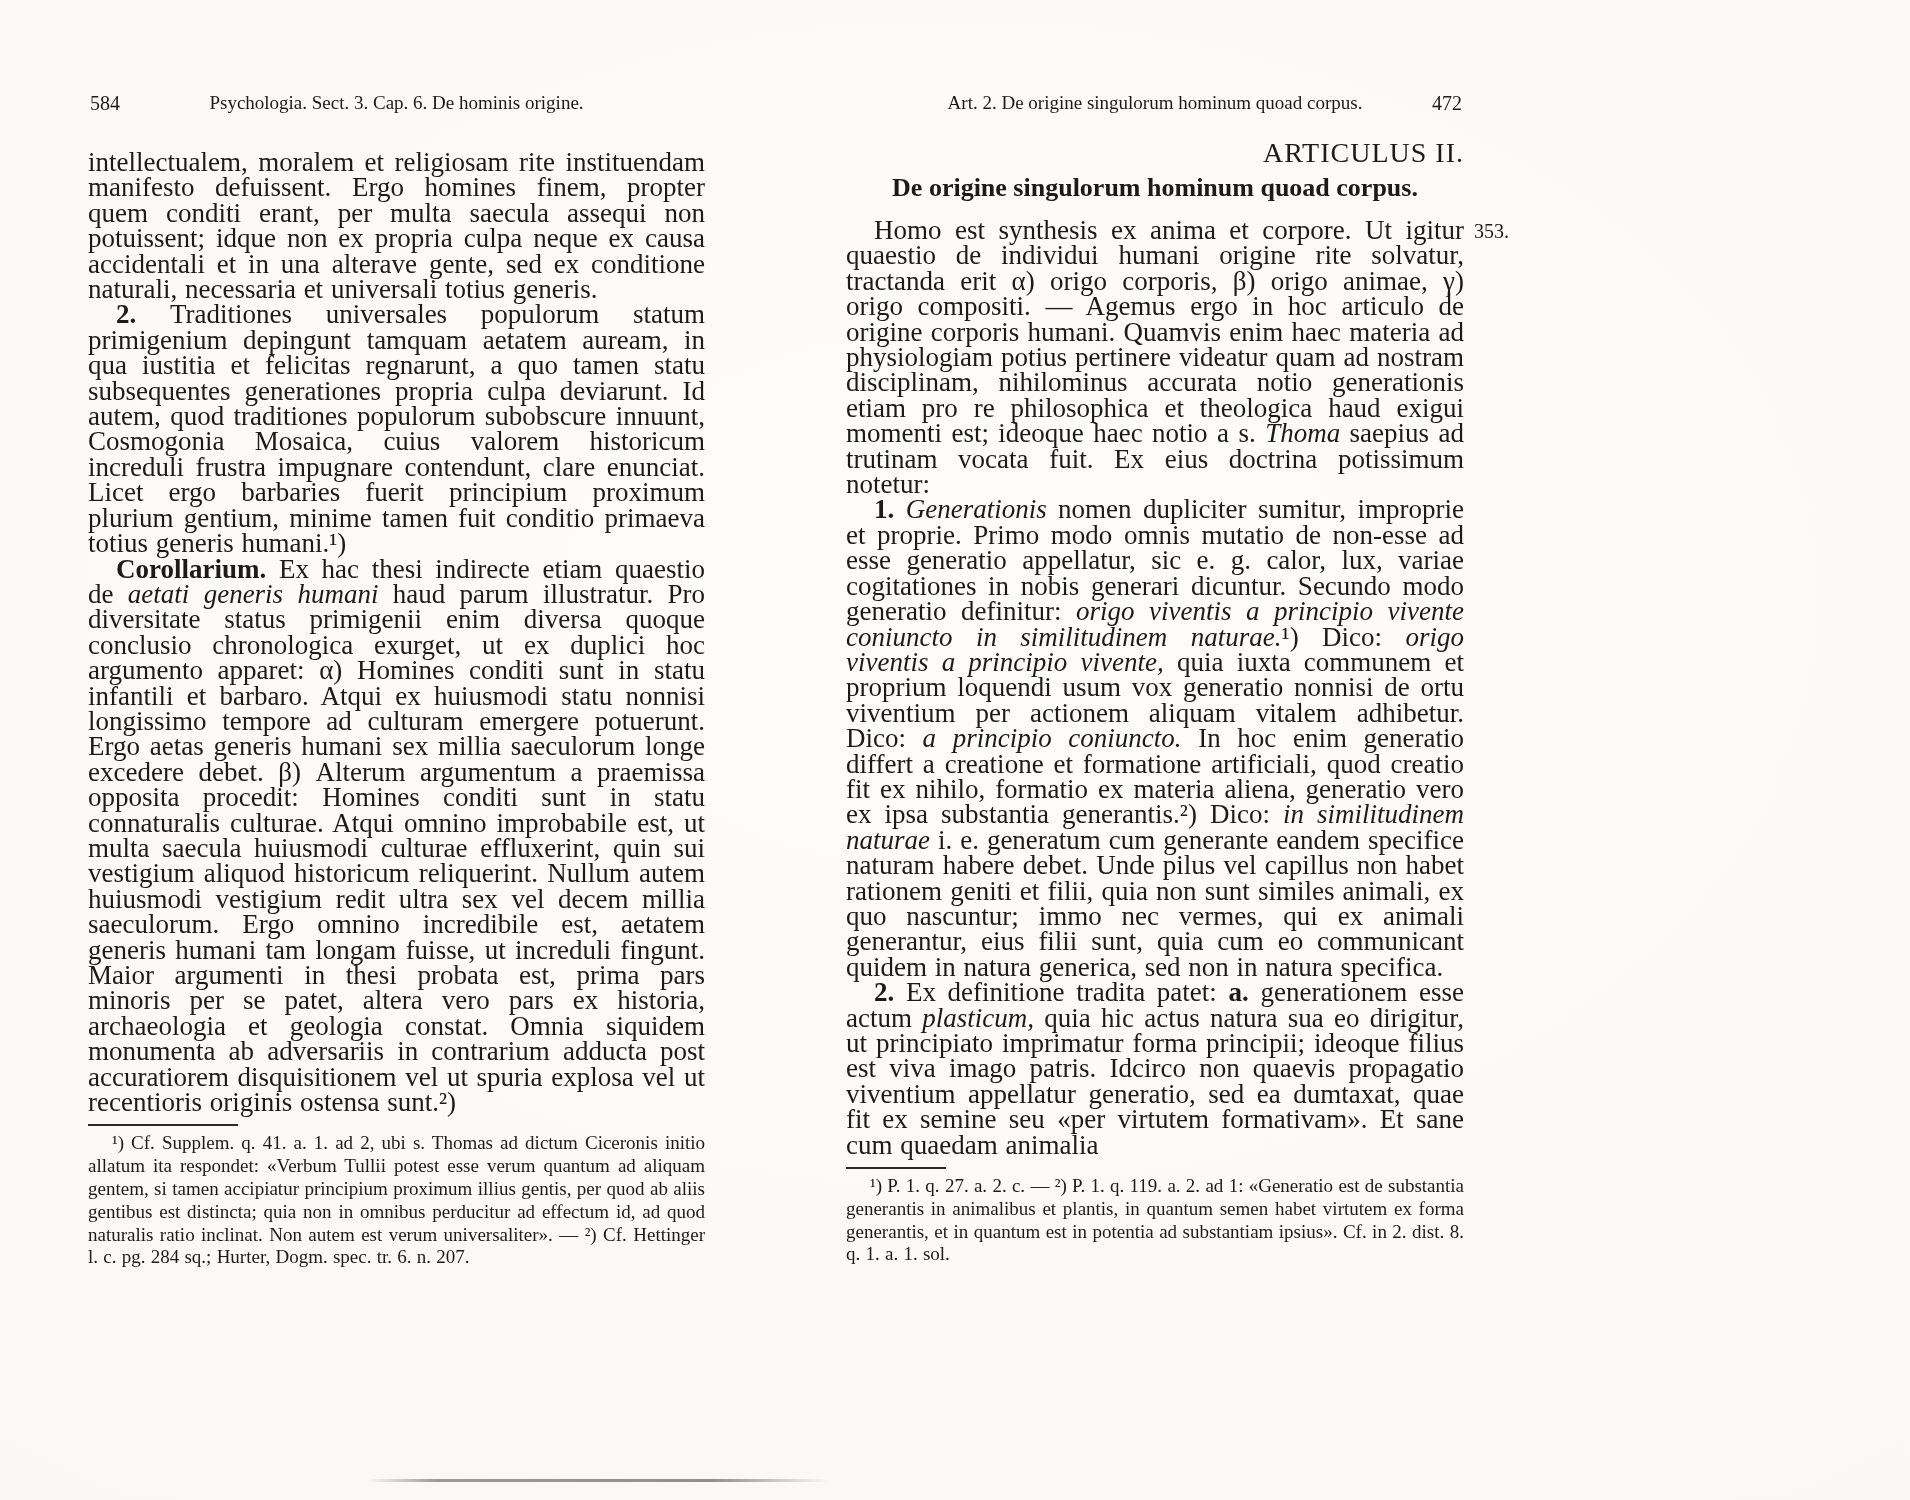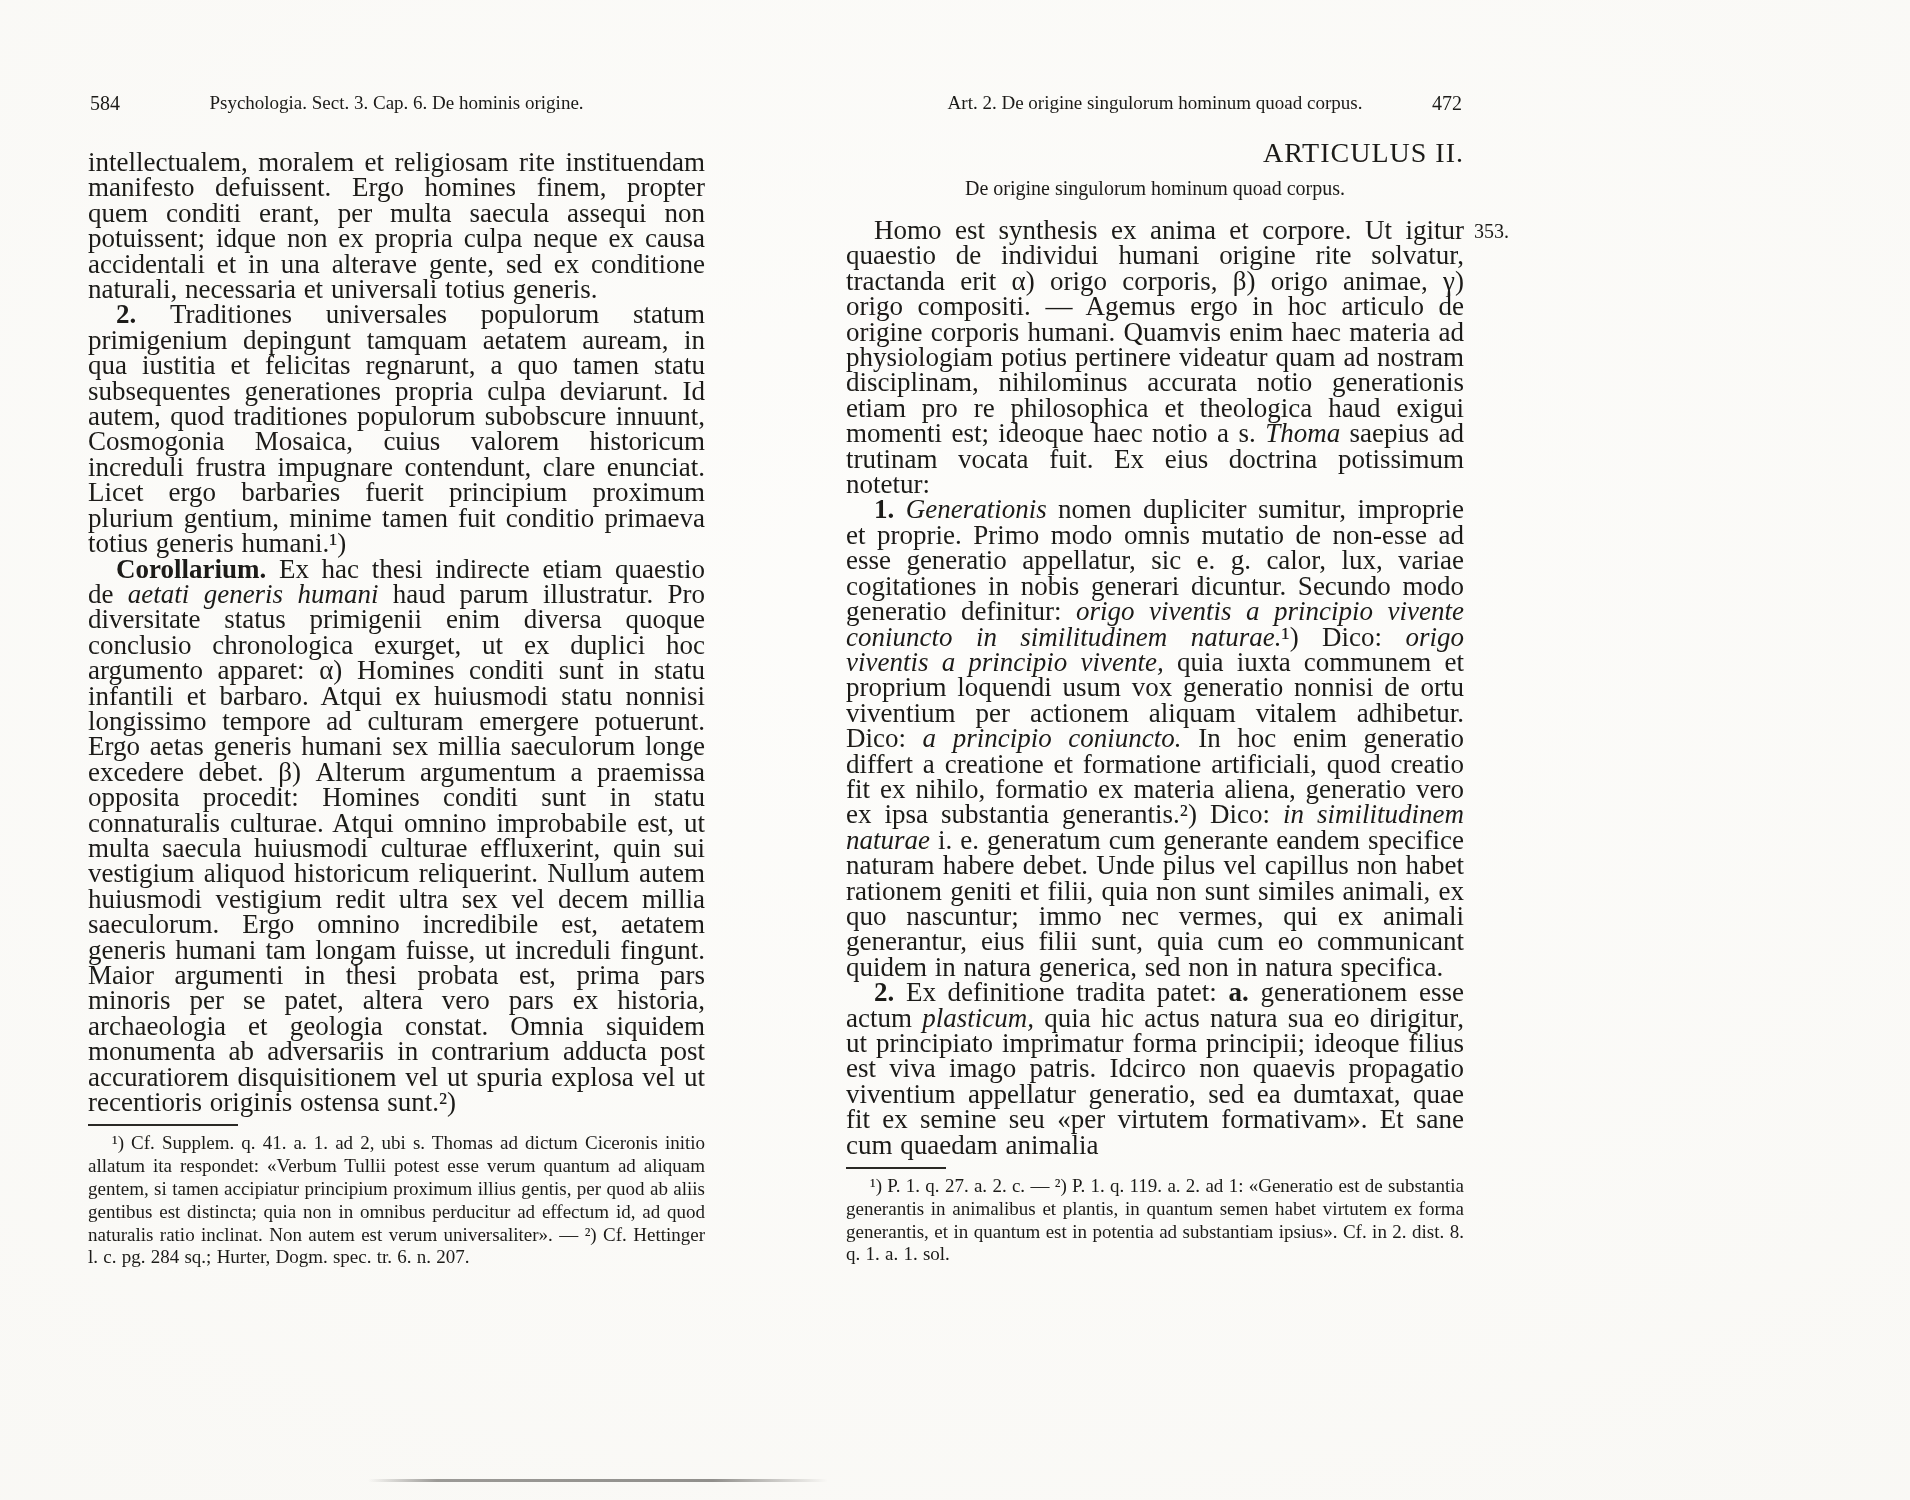--- a/index.html
+++ b/index.html
@@ -69,23 +69,23 @@
   .art-title {
     margin: 26px 0 8px 0;
     font-size: 28px;
     line-height: 26px;
     font-weight: normal;
     letter-spacing: 1px;
     text-align: right;
   }
   .art-subtitle {
     margin: 0 0 16px 0;
-    font-size: 20px;
+    font-size: 26px;
     line-height: 28px;
-    font-weight: normal;
+    font-weight: bold;
     text-align: center;
   }
 
   .margin-num {
     position: absolute;
     left: calc(100% + 10px);
     top: 128px;
     font-size: 20px;
     white-space: nowrap;
   }

